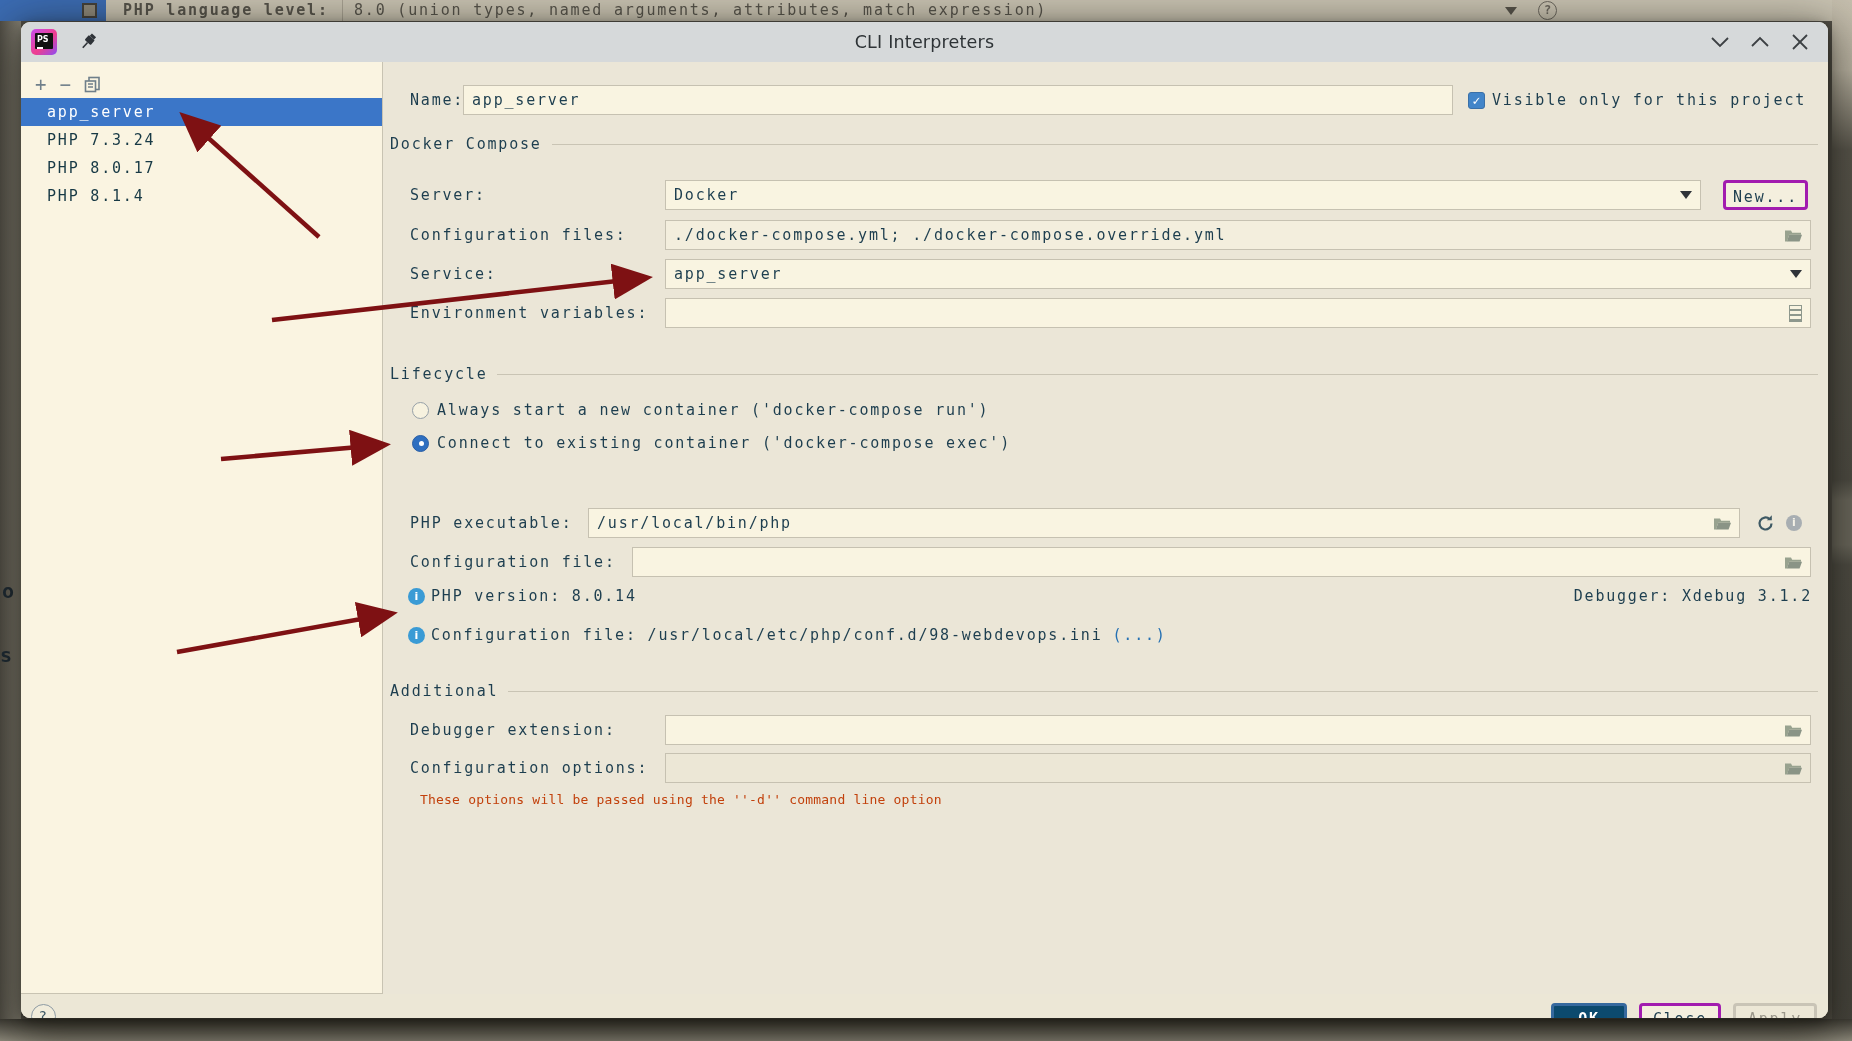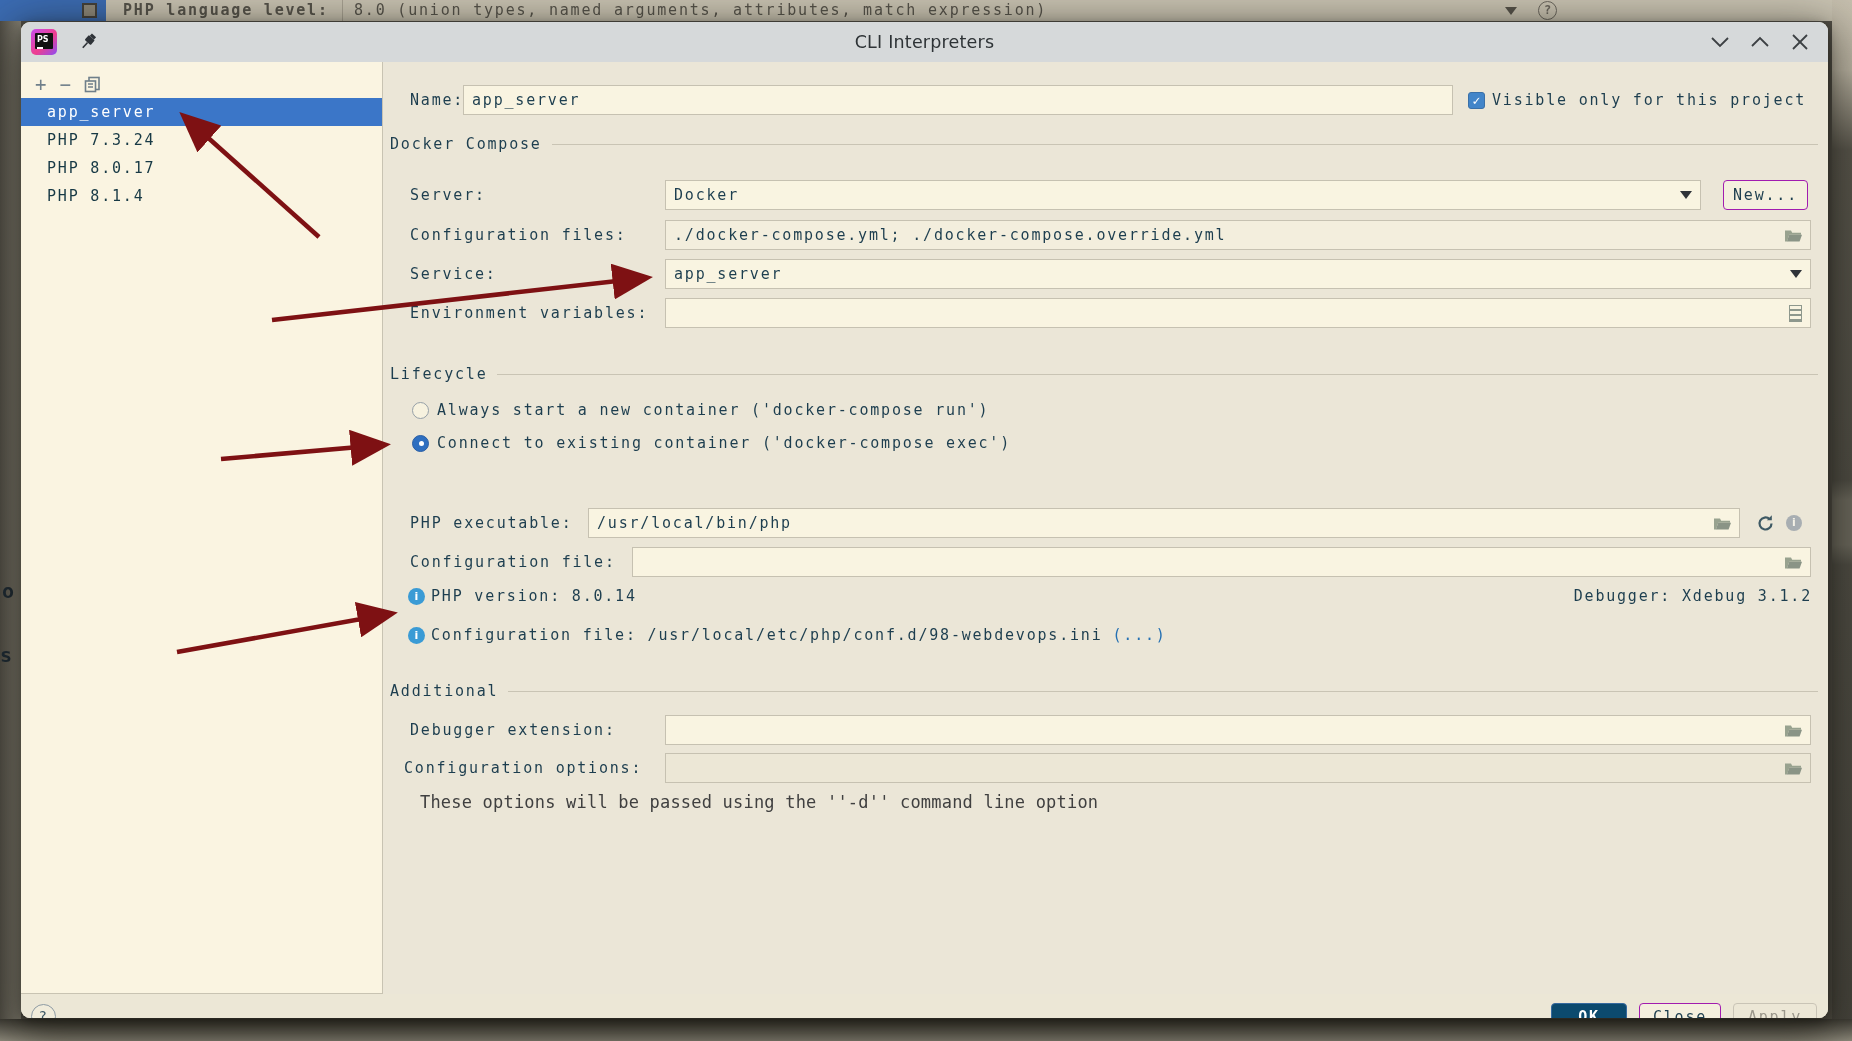--- a/index.html
+++ b/index.html
@@ -52,32 +52,32 @@
   #main{position:absolute;left:363px;top:40px;width:1444px;height:932px;}
   .abs{position:absolute;}
   .row{position:absolute;height:30px;display:flex;align-items:center;}
   .lbl{white-space:nowrap;}
   .field{position:absolute;height:30px;box-sizing:border-box;border:1px solid #c6c1b1;background:#f9f4e1;
          display:flex;align-items:center;padding:0 8px;white-space:nowrap;overflow:hidden;}
   .sec{position:absolute;height:20px;display:flex;align-items:center;width:1428px;}
   .sec .line{flex:1;border-top:1px solid #c9c4b4;margin-left:10px;}
   .caret{width:0;height:0;border-left:6px solid transparent;border-right:6px solid transparent;border-top:8px solid #2f3338;margin-left:auto;}
   .folder{margin-left:auto;flex:none;}
-  .btn{box-sizing:border-box;border:1px solid #a21caf;background:#f4efde;border-radius:4px;text-align:center;color:#1d3e4f;cursor:pointer;}
+  .btn{box-sizing:border-box;border:3px solid #a21caf;background:#f4efde;border-radius:4px;text-align:center;color:#1d3e4f;cursor:pointer;}
   .radio{width:17px;height:17px;border-radius:50%;box-sizing:border-box;flex:none;margin-right:8px;}
   .radio.off{background:#f7f2df;border:1.5px solid #96a0a7;}
   .radio.on{background:#2e6fc0;border:1px solid #2a5fa5;position:relative;}
   .radio.on::after{content:"";position:absolute;left:5.5px;top:5.5px;width:5px;height:5px;border-radius:50%;background:#fff;}
   .cb{width:17px;height:17px;background:#4285c9;border:1px solid #3a70a8;border-radius:3px;box-sizing:border-box;
       color:#fff;font-size:13px;line-height:15px;text-align:center;letter-spacing:0;flex:none;margin-right:7px;cursor:pointer;}
   .info-blue{width:17px;height:17px;border-radius:50%;background:#3a9bd5;color:#fff;font-size:11px;font-weight:bold;
       line-height:17px;text-align:center;letter-spacing:0;flex:none;margin-right:6px;font-family:"DejaVu Sans",sans-serif;}
   .info-gray{width:16px;height:16px;border-radius:50%;background:#a8aeb2;color:#f4f1e6;font-size:11px;font-weight:bold;
       line-height:16px;text-align:center;letter-spacing:0;font-family:"DejaVu Sans",sans-serif;}
-  .hint{color:#404040;font-size:17px;letter-spacing:.2px;}
+  .hint{color:#c2410c;font-size:13px;letter-spacing:.2px;}
   .link{color:#2470b3;cursor:pointer;}
   .envicon{width:13px;height:17px;border:1.5px solid #8e988d;box-sizing:border-box;margin-left:auto;
            background:repeating-linear-gradient(180deg,transparent 0 3px,#8e988d 3px 5px);}
 
   
   #footer{position:absolute;left:0;top:972px;width:100%;height:46px;background:#ece7d6;}
   .help-btn{position:absolute;left:10px;top:10px;width:25px;height:25px;border:1.5px solid #8d9aa3;border-radius:50%;
             box-sizing:border-box;text-align:center;line-height:22px;color:#3f5a66;font-size:14px;cursor:pointer;background:#f1ecdb;}
   .fbtn{position:absolute;top:9px;height:28px;line-height:26px;font-size:15px;}
   #btn-ok{left:1530px;width:76px;background:#0c4a6e;border-color:#36699e;color:#fff;font-weight:bold;}
@@ -266,21 +266,21 @@
       <div class="row" style="left:26px;top:653px;">
         <span class="lbl">Debugger extension:</span>
       </div>
       <div class="field" style="left:281px;top:653px;width:1146px;">
         <svg class="folder" width="18" height="15" viewBox="0 0 18 15">
           <path d="M1 2.5h6l1.2 2.2H17v2H5.2L3 13.5H1z" fill="#98a28f"></path>
           <path d="M5.2 6.7H18L15.6 13.5H2.9z" fill="#8a9486"></path>
         </svg>
       </div>
 
-      <div class="row" style="left:20px;top:691px;">
+      <div class="row" style="left:26px;top:691px;">
         <span class="lbl">Configuration options:</span>
       </div>
       <div class="field" style="left:281px;top:691px;width:1146px;background:#ece7d6;">
         <svg class="folder" width="18" height="15" viewBox="0 0 18 15">
           <path d="M1 2.5h6l1.2 2.2H17v2H5.2L3 13.5H1z" fill="#98a28f"></path>
           <path d="M5.2 6.7H18L15.6 13.5H2.9z" fill="#8a9486"></path>
         </svg>
       </div>
 
       <div class="abs hint" style="left:36px;top:730px;">These options will be passed using the ''-d'' command line option</div>

